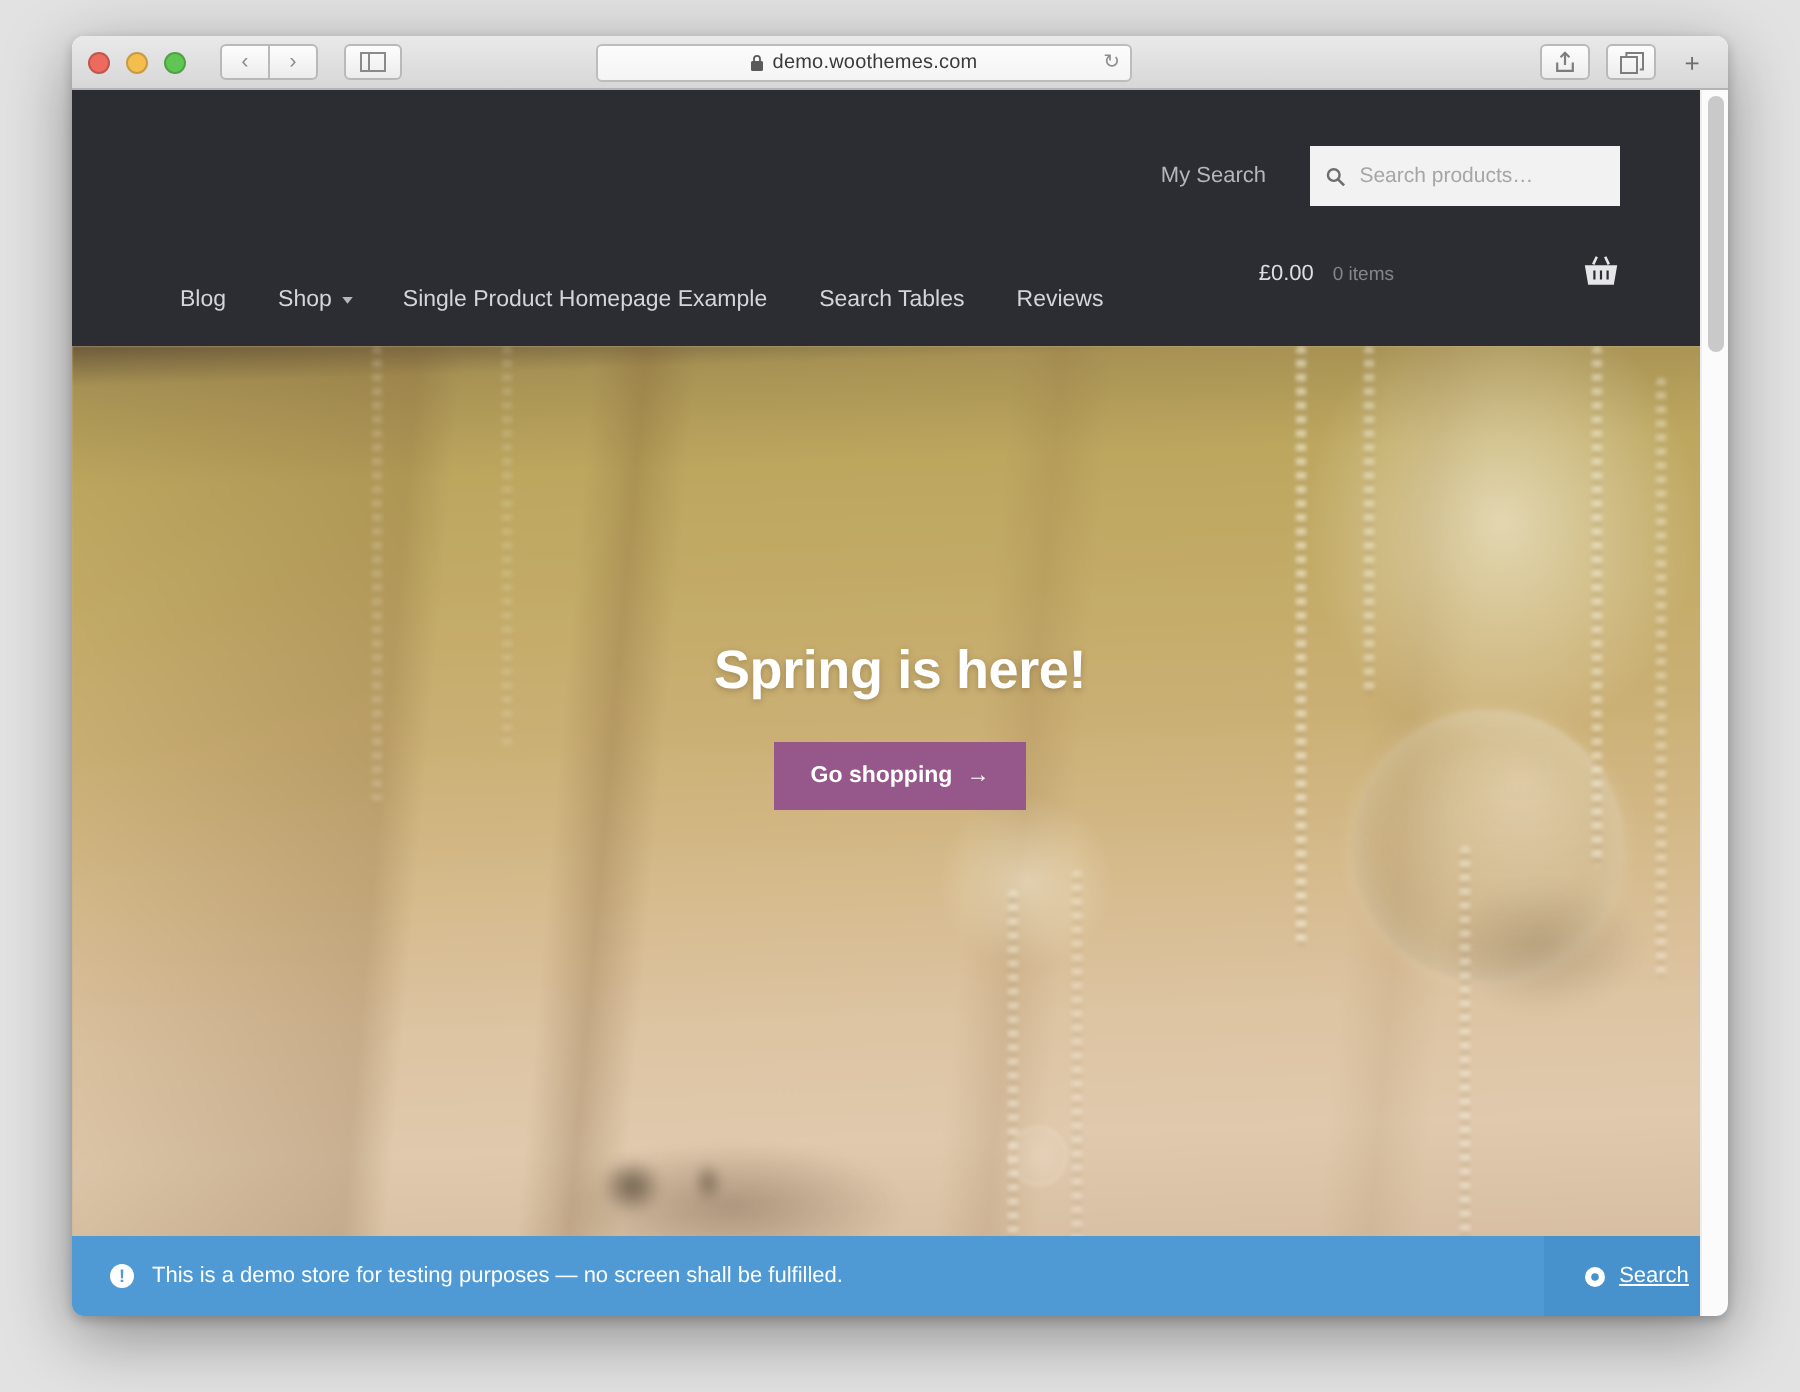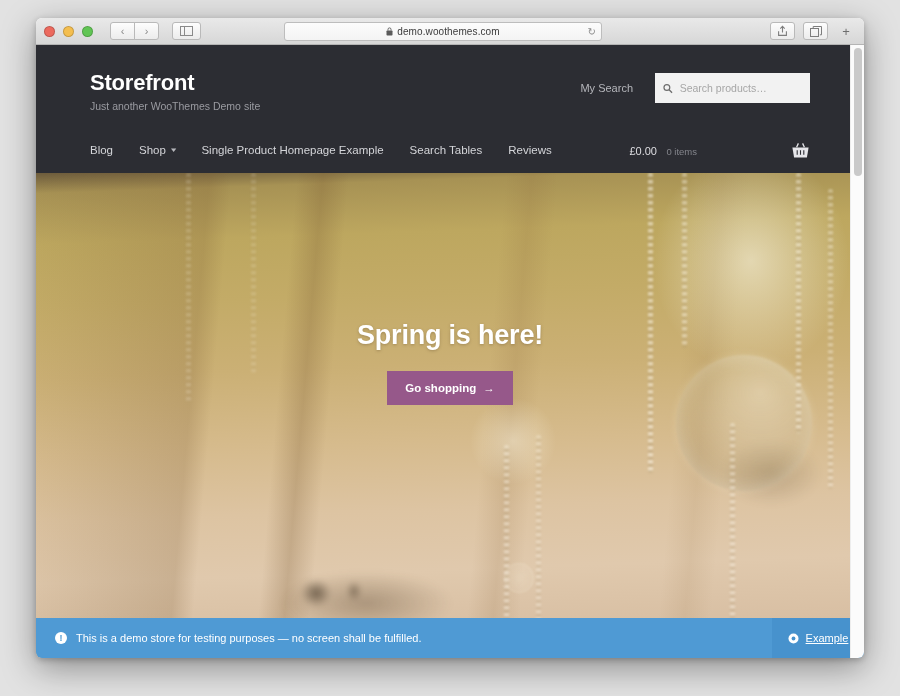--- a/index.html
+++ b/index.html
@@ -68,22 +68,22 @@
     line-height: 1;
   }
   .navgroup { display: flex; margin-left: 17px; }
   .navgroup .chrome-btn { border-radius: 0; margin-left: -1px; }
   .navgroup .chrome-btn:first-child { border-radius: 3px 0 0 3px; margin-left: 0; }
   .navgroup .chrome-btn:last-child  { border-radius: 0 3px 3px 0; }
   #sidebar-toggle-button { margin-left: 13px; min-width: 29px; }
 
   #urlbar {
     position: absolute;
-    left: 248px;
-    width: 318px;
+    left: 262px;
+    width: 268px;
     height: 19px;
     background: linear-gradient(#fcfcfc,#f4f4f4);
     border: 1px solid #bdbdbd;
     border-radius: 3px;
     display: flex;
     align-items: center;
     justify-content: center;
     gap: 4px;
   }
   #urlbar .url-text {
@@ -198,21 +198,20 @@
     color: #b6b7bc;
     transform: scaleX(1.5);
   }
 
   #cart-area {
     position: absolute;
     right: 54px;
     bottom: 0;
     height: 46px;
     display: flex;
-    align-items: center;
     gap: 94px;
   }
   #cart-amount {
     font-size: 11px;
     color: #dedee2;
   }
   #cart-count {
     font-size: 9.5px;
     color: #84858c;
     margin-left: 5px;
@@ -462,24 +461,20 @@
           </svg>
         </div>
         <div id="newtab-button">+</div>
       </div>
     </div>
 
     <div id="viewport">
 
       <header id="site-header">
 
-        <div id="brand">
-          <div id="site-title">Storefront</div>
-          <div id="site-tagline">Just another WooThemes Demo site</div>
-        </div>
 
         <div id="header-right">
           <a id="my-account-link" href="#">My Search</a>
           <div id="search-form">
             <svg width="11" height="11" viewBox="0 0 12 12" aria-hidden="true">
               <circle cx="4.8" cy="4.8" r="3.6" fill="none" stroke="#6d6d6d" stroke-width="1.5"></circle>
               <line x1="7.6" y1="7.6" x2="11.2" y2="11.2" stroke="#6d6d6d" stroke-width="1.6"></line>
             </svg>
             <input id="search-input" type="text" placeholder="Search products…" style="">
           </div>
@@ -548,21 +543,21 @@
       <div id="demo-notice">
         <div id="demo-notice-message">
           <span class="notice-glyph">!</span>
           <span>This is a demo store for testing purposes — no screen shall be fulfilled.</span>
         </div>
         <div id="demo-notice-dismiss-wrap">
           <svg width="11" height="11" viewBox="0 0 11 11" aria-hidden="true">
             <circle cx="5.5" cy="5.5" r="5" fill="#ffffff"></circle>
             <circle cx="5.5" cy="5.5" r="1.9" fill="#4792cd"></circle>
           </svg>
-          <span id="dismiss-link">Example</span>
+          <span id="dismiss-link">Search</span>
         </div>
       </div>
 
       <div id="page-scrollbar">
         <div id="page-scrollbar-thumb"></div>
       </div>
 
     </div>
   </div>
 </div>

